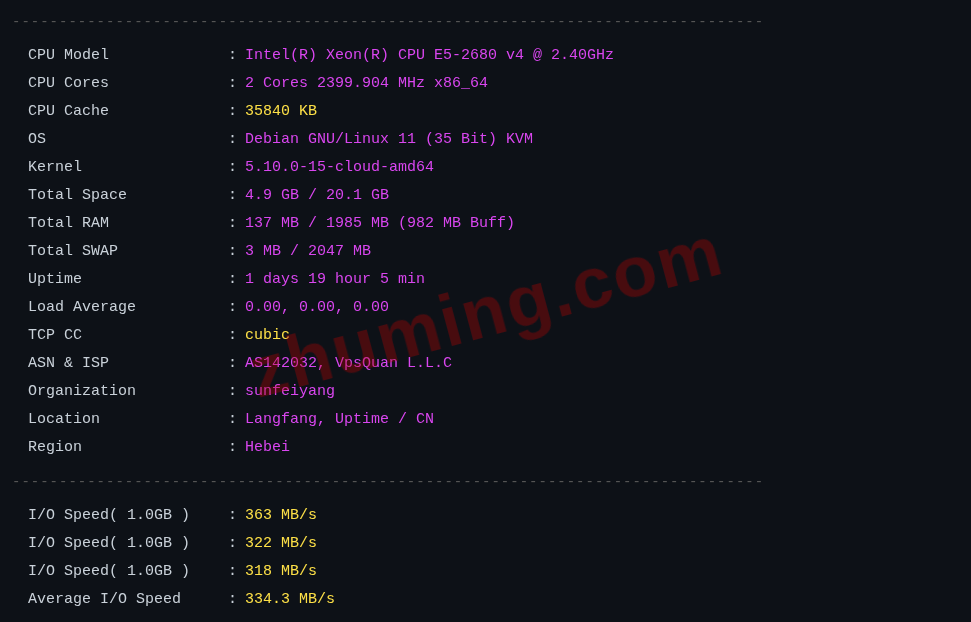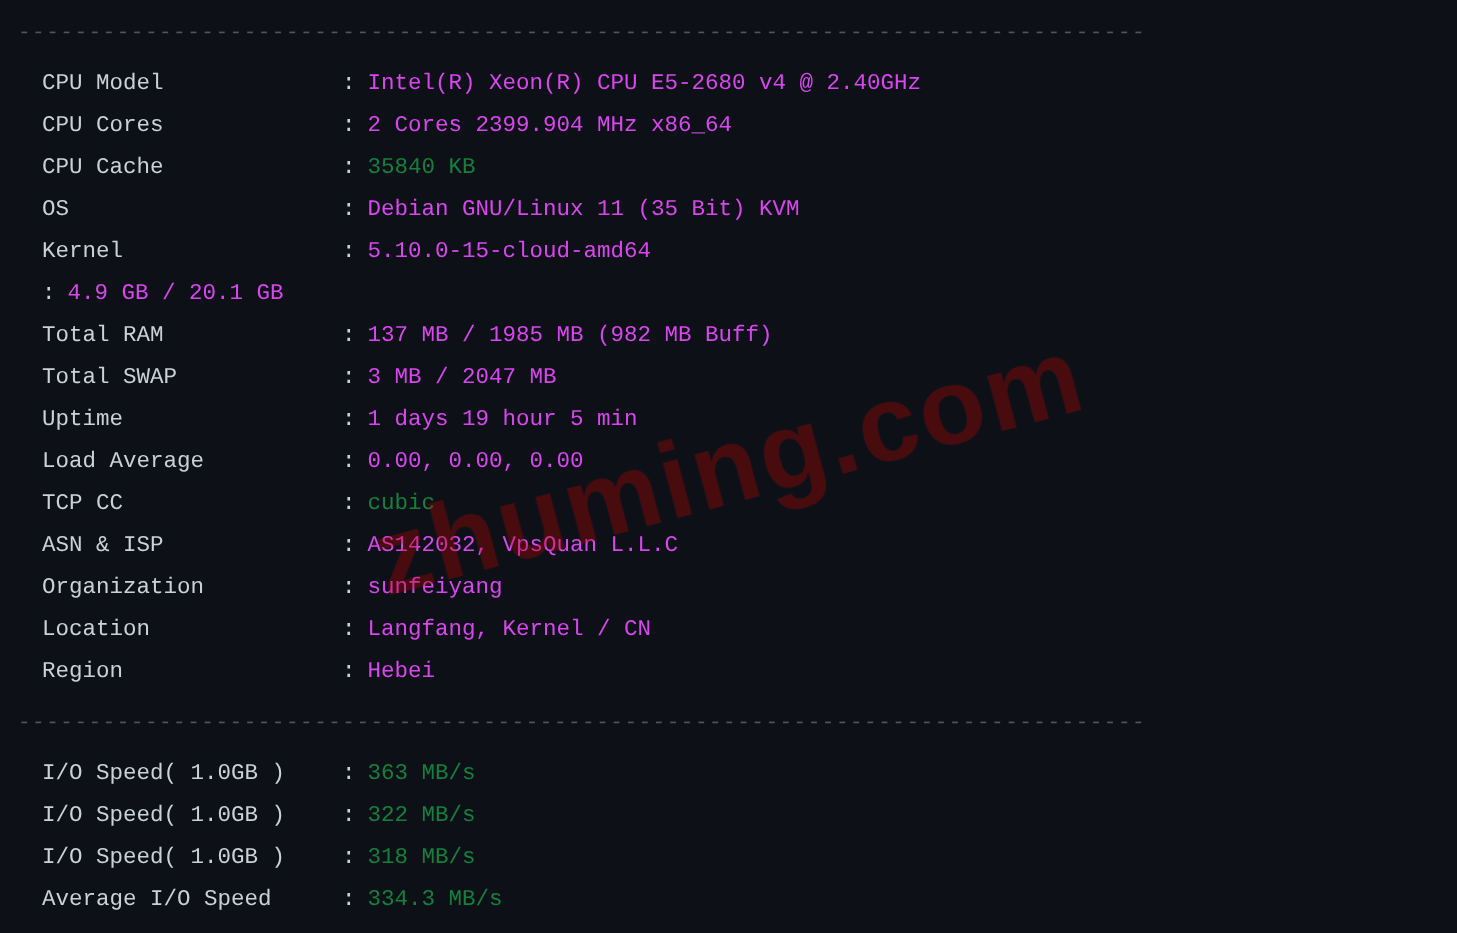--- a/index.html
+++ b/index.html
@@ -47,21 +47,21 @@
       margin-right: 8px;
       font-size: 15px;
     }
 
     .value-cyan {
       color: #d946ef;
       font-size: 15px;
     }
 
     .value-yellow {
-      color: #15803d;
+      color: #fde047;
       font-size: 15px;
       text-align: right;
     }
 
     .watermark {
       position: fixed;
       top: 50%;
       left: 50%;
       transform: translate(-50%, -50%) rotate(-15deg);
       color: rgba(180, 0, 0, 0.35);
@@ -105,20 +105,21 @@
       <span class="label">OS</span>
       <span class="colon">: </span>
       <span class="value-cyan">Debian GNU/Linux 11 (35 Bit) KVM</span>
     </div>
     <div class="info-row">
       <span class="label">Kernel</span>
       <span class="colon">: </span>
       <span class="value-cyan">5.10.0-15-cloud-amd64</span>
     </div>
     <div class="info-row">
+      <span class="label">Total Space</span>
       <span class="colon">: </span>
       <span class="value-cyan">4.9 GB / 20.1 GB</span>
     </div>
     <div class="info-row">
       <span class="label">Total RAM</span>
       <span class="colon">: </span>
       <span class="value-cyan">137 MB / 1985 MB (982 MB Buff)</span>
     </div>
     <div class="info-row">
       <span class="label">Total SWAP</span>
@@ -146,21 +147,21 @@
       <span class="value-cyan">AS142032, VpsQuan L.L.C</span>
     </div>
     <div class="info-row">
       <span class="label">Organization</span>
       <span class="colon">: </span>
       <span class="value-cyan">sunfeiyang</span>
     </div>
     <div class="info-row">
       <span class="label">Location</span>
       <span class="colon">: </span>
-      <span class="value-cyan">Langfang, Kernel / CN</span>
+      <span class="value-cyan">Langfang, Uptime / CN</span>
     </div>
     <div class="info-row">
       <span class="label">Region</span>
       <span class="colon">: </span>
       <span class="value-cyan">Hebei</span>
     </div>
   </div>
 
 <div class="divider">--------------------------------------------------------------------------------</div>
 

